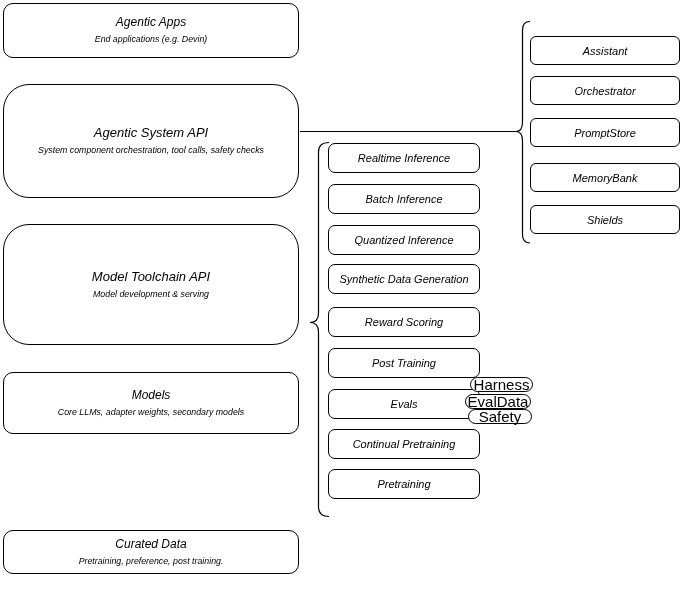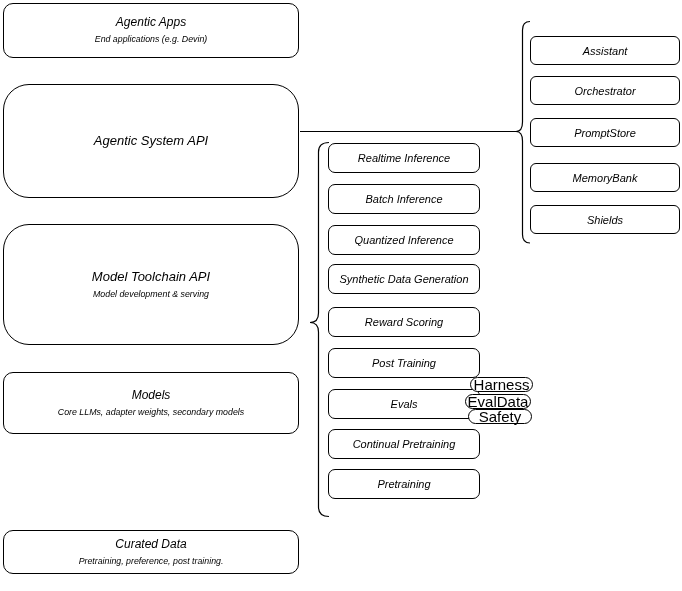--- a/index.html
+++ b/index.html
@@ -90,20 +90,21 @@
     <path d="M329 142.5 Q318.5 142.5 318.5 152 L318.5 313 Q318.5 322.5 310 322.5 Q318.5 322.5 318.5 332 L318.5 507 Q318.5 516.5 329 516.5"></path>
   </svg>
 
   <div class="node lbox" style="top:3px;height:55px;border-radius:10px">
     <div class="title">Agentic Apps</div>
     <div class="sub">End applications (e.g. Devin)</div>
   </div>
 
   <div class="node lbox big" style="top:84px;height:114px;border-radius:26px">
     <div class="title">Agentic System API</div>
+    <div class="sub">System component orchestration, tool calls, safety checks</div>
   </div>
 
   <div class="node lbox big" style="top:224px;height:121px;border-radius:26px">
     <div class="title">Model Toolchain API</div>
     <div class="sub">Model development &amp; serving</div>
   </div>
 
   <div class="node lbox" style="top:372px;height:62px;border-radius:10px">
     <div class="title">Models</div>
     <div class="sub">Core LLMs, adapter weights, secondary models</div>

